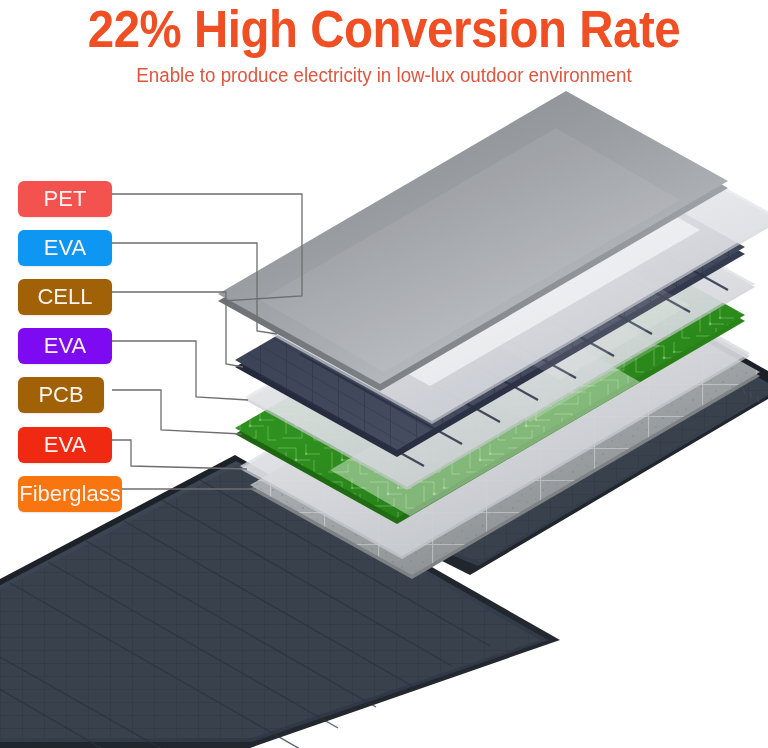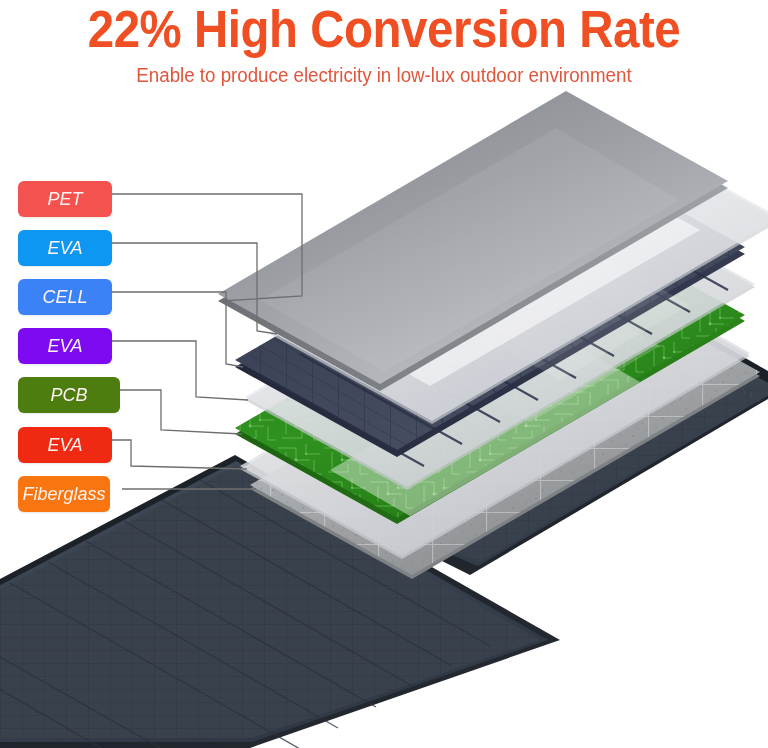--- a/index.html
+++ b/index.html
@@ -72,28 +72,27 @@
     position: absolute;
     left: 0; top: 0;
     width: 768px; height: 748px;
     pointer-events: none;
   }
   .badge {
     position: absolute;
     height: 36px;
     border-radius: 6px;
     color: #fdf3f0;
-    font-size: 18px;
+    font-size: 22px;
     line-height: 36px;
     text-align: center;
     white-space: nowrap;
     box-shadow: 0 1px 2px rgba(0,0,0,0.10);
     pointer-events: auto;
     box-sizing: border-box;
-    font-style: italic;
   }
 </style>
 </head>
 <body style="background: rgb(255, 255, 255);">
 
 <div id="header">
   <div id="title" style="color: rgb(240, 78, 35);">22% High Conversion Rate</div>
   <div id="subtitle" style="color: rgb(225, 85, 60);">Enable to produce electricity in low-lux outdoor environment</div>
 </div>
 
@@ -322,28 +321,28 @@
   </svg>
 </div>
 
 <div id="labels">
   <div class="badge" style="left: 18px; top: 181px; width: 94px; background: rgb(244, 82, 79);">
     <span>PET</span>
   </div>
   <div class="badge" style="left: 18px; top: 230px; width: 94px; background: rgb(13, 150, 242);">
     <span>EVA</span>
   </div>
-  <div class="badge" style="left: 18px; top: 279px; width: 94px; background: #3b82f6;">
+  <div class="badge" style="left: 18px; top: 279px; width: 94px; background: #a16207;">
     <span>CELL</span>
   </div>
   <div class="badge" style="left: 18px; top: 328px; width: 94px; background: rgb(125, 10, 240);">
     <span>EVA</span>
   </div>
-  <div class="badge" style="left: 18px; top: 377px; width: 102px; background: #4d7c0f;">
+  <div class="badge" style="left: 18px; top: 377px; width: 86px; background: #a16207;">
     <span>PCB</span>
   </div>
   <div class="badge" style="left: 18px; top: 427px; width: 94px; background: rgb(240, 42, 18);">
     <span>EVA</span>
   </div>
-  <div class="badge" style="left: 18px; top: 476px; width: 92px; background: rgb(249, 117, 15); text-align: center;">
+  <div class="badge" style="left: 18px; top: 476px; width: 104px; background: rgb(249, 117, 15); text-align: center;">
     <span>Fiberglass</span>
   </div>
 </div>
 
 </body></html>

